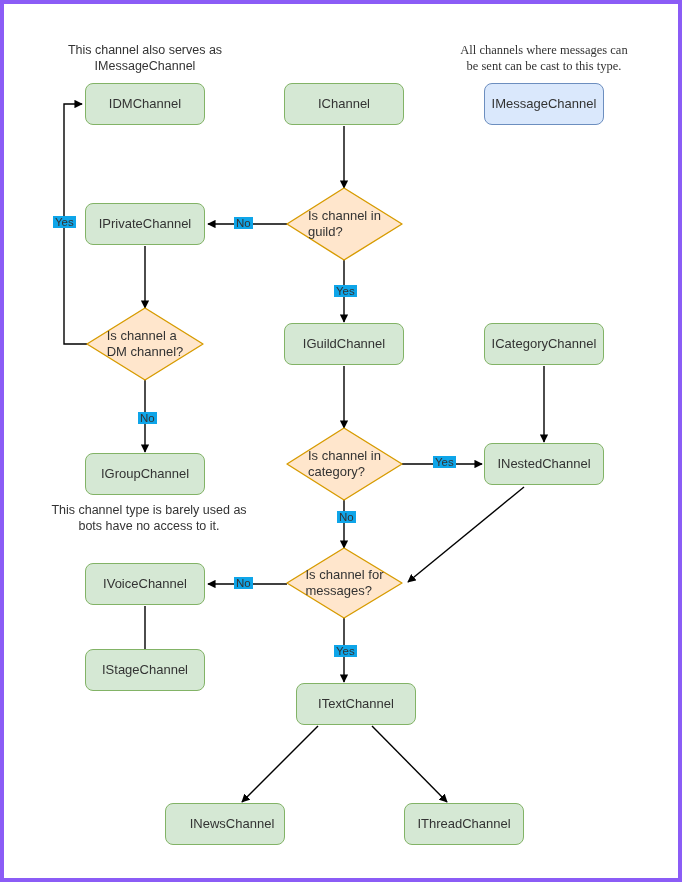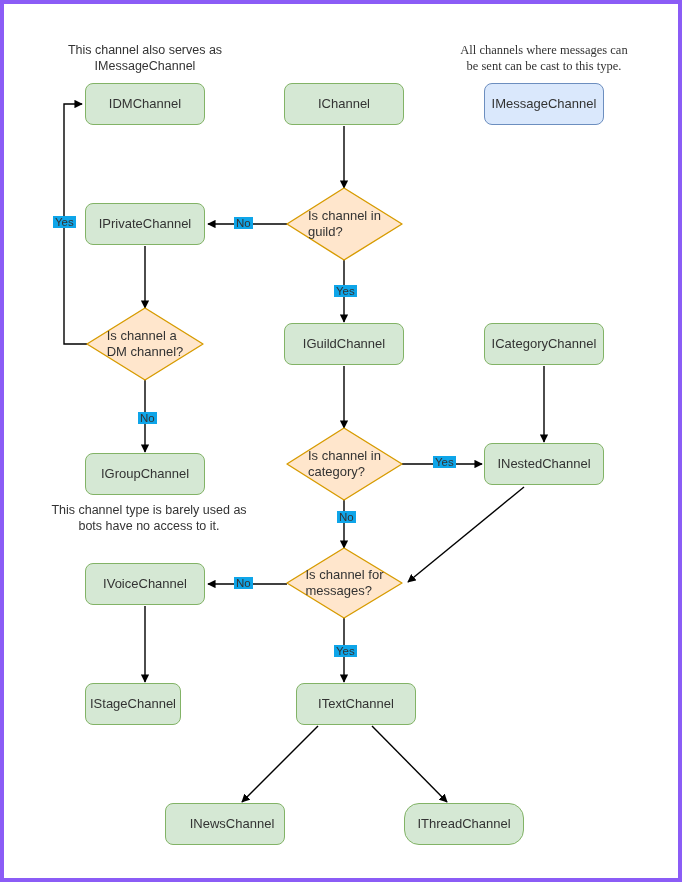--- a/index.html
+++ b/index.html
@@ -165,27 +165,27 @@
   <div class="node green" style="left:81px; top:449px; width:120px; height:42px;">IGroupChannel</div>
 
   <div class="node green" style="left:280px; top:319px; width:120px; height:42px;">IGuildChannel</div>
 
   <div class="node green" style="left:480px; top:319px; width:120px; height:42px;">ICategoryChannel</div>
 
   <div class="node green" style="left:480px; top:439px; width:120px; height:42px;">INestedChannel</div>
 
   <div class="node green" style="left:81px; top:559px; width:120px; height:42px;">IVoiceChannel</div>
 
-  <div class="node green" style="left:81px; top:679px; width:96px; height:42px;">IStageChannel</div>
+  <div class="node green" style="left:81px; top:645px; width:120px; height:42px;">IStageChannel</div>
 
   <div class="node green" style="left:292px; top:679px; width:120px; height:42px;">ITextChannel</div>
 
   <div class="node green" style="left:161px; top:799px; width:120px; height:42px;padding-left:14px;">INewsChannel</div>
 
-  <div class="node green" style="left:400px; top:799px; width:120px; height:42px;border-radius:15px;">IThreadChannel</div>
+  <div class="node green" style="left:400px; top:799px; width:120px; height:42px;">IThreadChannel</div>
 
   <div class="diamond-wrap" style="left:283px; top:184px; width:115px; height:72px;">
     <div class="dlabel">
       <div>
         <div>Is channel in</div>
         <div>guild?</div>
       </div>
     </div>
   </div>
 

